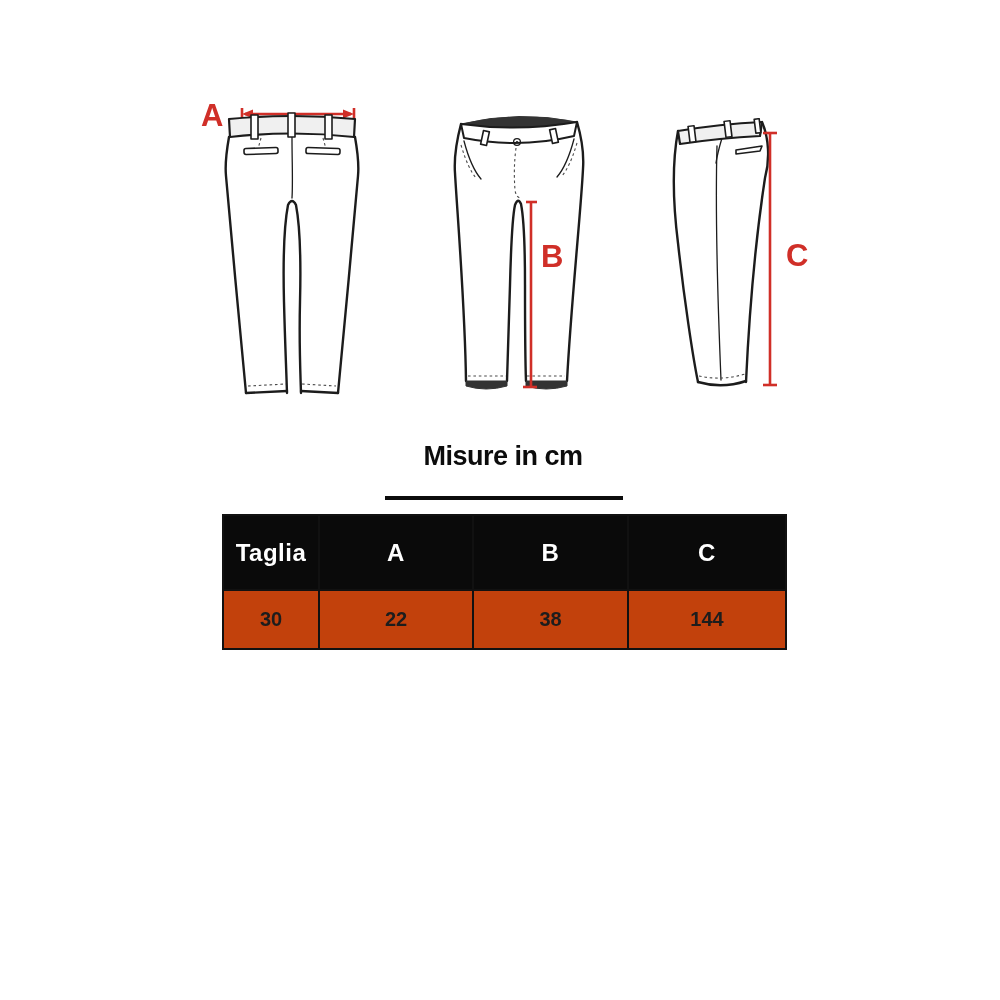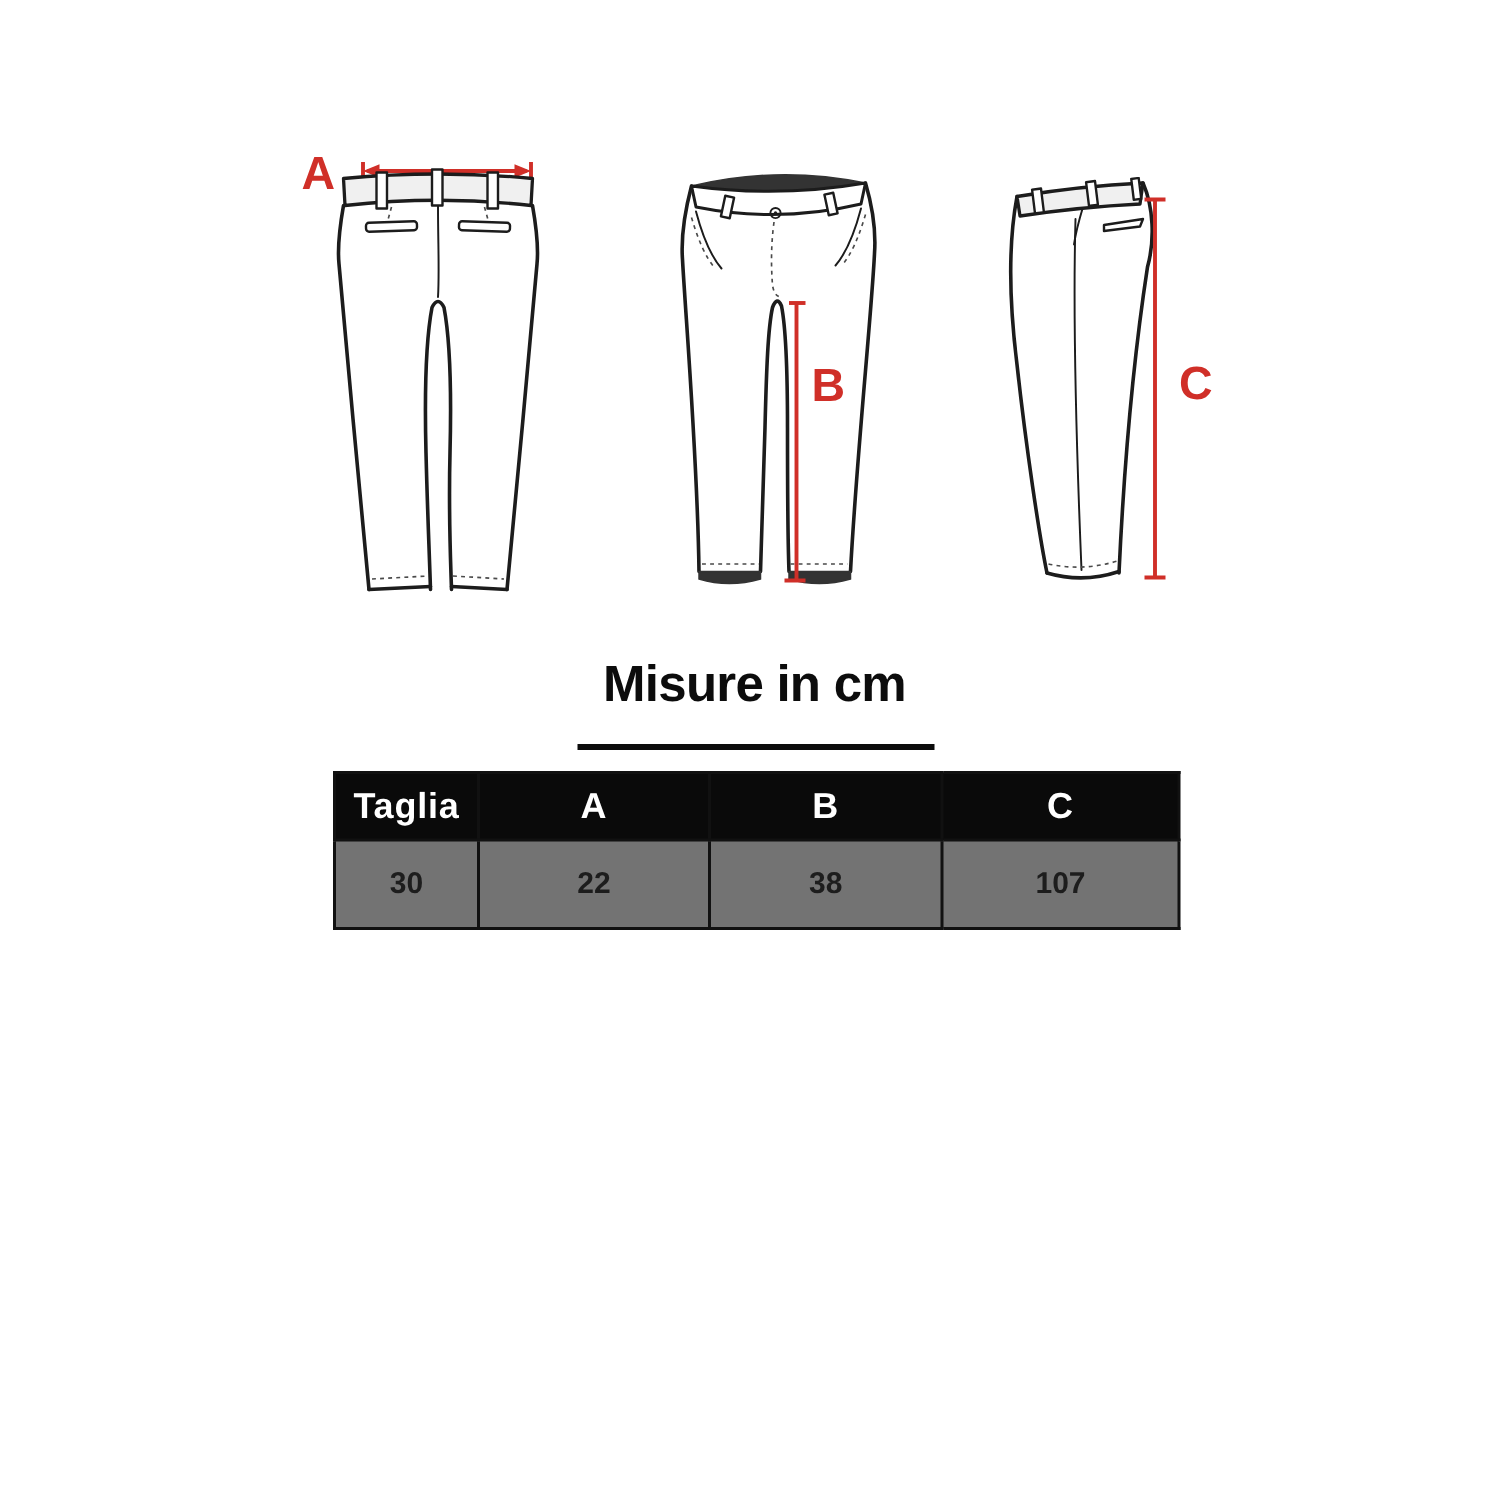--- a/index.html
+++ b/index.html
@@ -39,49 +39,49 @@
     position:absolute;
     color:var(--accent-red);
     font-size:31px;line-height:31px;
     font-weight:800;
     letter-spacing:0;
   }
   .section-title{
     position:absolute;
     left:203px;top:438px;width:600px;
     margin:0;text-align:center;
-    font-size:34px;line-height:36px;font-weight:800;
+    font-size:27px;line-height:36px;font-weight:800;
     letter-spacing:-0.5px;color:#0c0c0c;
   }
   .title-rule{
     position:absolute;
     left:385px;top:496px;width:238px;height:4px;
     background:#0c0c0c;
   }
   table.size-table{
     position:absolute;
     left:222px;top:514px;
     border-collapse:collapse;
     table-layout:fixed;
   }
   table.size-table th,
   table.size-table td{
     border:2px solid var(--table-border);
     text-align:center;vertical-align:middle;
     padding:0;
   }
-  table.size-table thead tr{height:45px;}
+  table.size-table thead tr{height:75px;}
   table.size-table tbody tr{height:59px;}
   table.size-table th{
     background:var(--table-header-bg);
     color:var(--table-header-text);
     font-size:24px;font-weight:700;letter-spacing:0.5px;
   }
   table.size-table td{
-    background:#737373;
+    background:#c2410c;
     color:var(--body-text);
     font-size:20px;font-weight:700;
   }
 </style>
 </head>
 <body>
 
 <div class="page">
 
   <div class="m-label" style="left:201px;top:100px;">A</div>
@@ -184,18 +184,18 @@
         <th>A</th>
         <th>B</th>
         <th>C</th>
       </tr>
     </thead>
     <tbody>
       <tr>
         <td>30</td>
         <td>22</td>
         <td>38</td>
-        <td>107</td>
+        <td>144</td>
       </tr>
     </tbody>
   </table>
 
 </div>
 
 </body></html>

